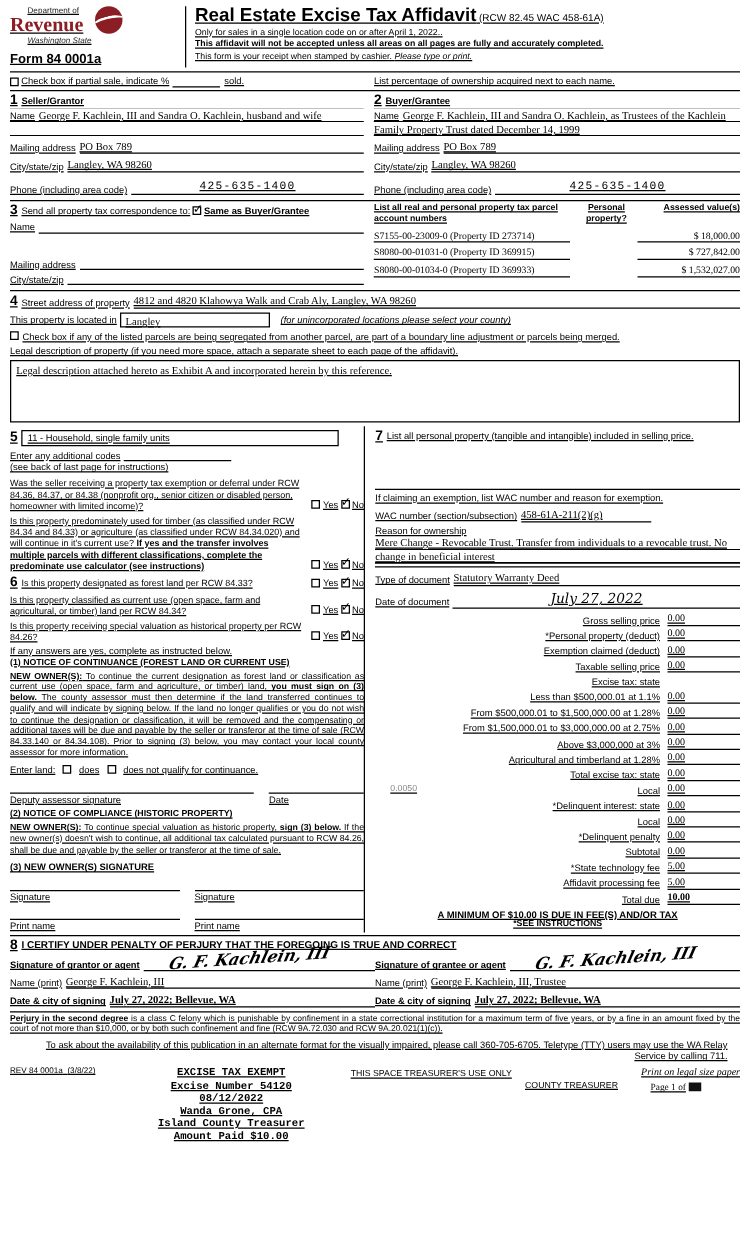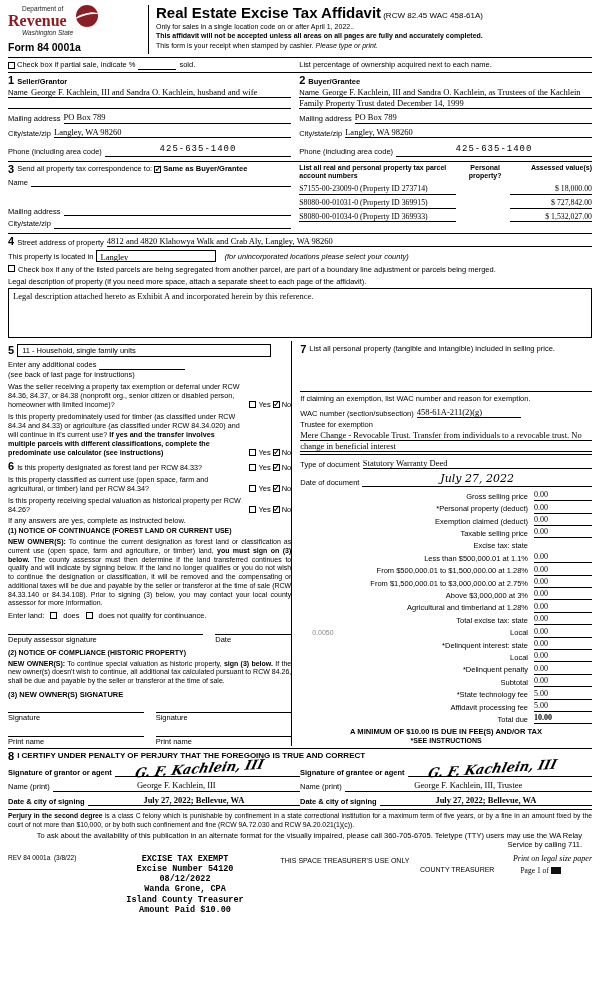--- a/index.html
+++ b/index.html
@@ -1,20 +1,20 @@
 <!DOCTYPE html>
 <html><head>
 <meta charset="utf-8">
 <style>
   * { margin:0; padding:0; box-sizing:border-box; }
   html,body { background:#fff; }
   .page {
     width:600px; height:936px; margin:0 auto; background:#fff; color:#000;
     font-family:"Liberation Sans","DejaVu Sans",sans-serif; font-size:7.5px; line-height:1.25;
-    padding:5px 8px 0; position:relative; overflow:hidden;
+    padding:5px 8px 0; position:relative; overflow:hidden;text-decoration:underline;
   }
   .b { font-weight:bold; } .i { font-style:italic; }
   .row { display:flex; }
   .colL { width:48.5%; } .colR { width:51.5%; padding-left:8px; }
   .hr { border-top:1px solid #000; margin:2px 0; }
   .flex1 { flex:1; }
   .lab { white-space:nowrap; margin-right:3px; }
   .fill { font-family:"Liberation Serif","DejaVu Serif",serif; font-size:8.5px; }
   .u { border-bottom:1px solid #000; }
   .fline { display:flex; align-items:flex-end; margin-top:3px; }
@@ -69,21 +69,21 @@
   .taxline { display:flex; align-items:flex-end; justify-content:flex-end; height:12.4px; }
   .taxprefix { margin-right:auto; color:#888; font-size:7px; padding-left:12px; }
   .taxlabel { text-align:right; }
   .taxval { width:58px; border-bottom:1px solid #000; text-align:left; margin-left:6px; font-size:8px; font-family:"Liberation Serif","DejaVu Serif",serif; }
   .taxline.nol .taxval { border-bottom:none; }
   .taxline.total .taxval { font-weight:bold; }
   .center { text-align:center; }
   
   .sec8 { padding:2px 0 3px; border-bottom:1px solid #000; }
   .half { flex:1; display:flex; align-items:flex-end; }
-  .halves { display:flex; gap:0; margin-top:3px;text-align:center; }
+  .halves { display:flex; gap:0; margin-top:3px; }
   .sigspot { position:relative; height:12px; }
   .script { font-family:"DejaVu Serif","Liberation Serif",serif; font-style:italic; font-weight:bold; font-size:13px; display:inline-block; transform:rotate(-4deg) skewX(-18deg); position:absolute; left:20px; bottom:-1px; white-space:nowrap; }
   .tiny { font-size:6.8px; }
   .alt { font-size:7.5px; margin-top:2px; text-align:right; padding:0 10px; }
   
   .bottom { display:flex; margin-top:4px; align-items:flex-start; }
   .revline { font-size:6.5px; width:92px; flex:none; }
   .stamp { font-family:"Liberation Mono","DejaVu Sans Mono",monospace; font-size:8.5px; font-weight:bold; line-height:1.2; text-align:center; width:170px; flex:none; }
   .bmid { font-size:7px; width:150px; flex:none; text-align:center; padding-top:3px; }
   .bright { flex:1; text-align:right; }
@@ -343,21 +343,21 @@
         <span class="secnum">7</span>
         <div>List all personal property (tangible and intangible) included in selling price.</div>
       </div>
       <div class="pp-space"></div>
       <div class="hr"></div>
       <div>If claiming an exemption, list WAC number and reason for exemption.</div>
       <div class="fline">
           <span class="lab">WAC number (section/subsection)</span>
           <span class="fill u" style="width:104px">458-61A-211(2)(g)</span>
         </div>
-      <div style="margin-top:2px">Trustee for exemption</div>
+      <div style="margin-top:2px">Reason for ownership</div>
       <div class="ruled reasonblock fill">Mere Change - Revocable Trust. Transfer from individuals to a revocable trust. No change in beneficial interest</div>
       <div class="hr"></div>
       <div class="fline">
           <span class="lab">Type of document</span>
           <span class="fill u flex1">Statutory Warranty Deed</span>
         </div>
       <div class="fline">
           <span class="lab">Date of document</span>
           <span class="u flex1 handdate">July 27, 2022</span>
         </div>

